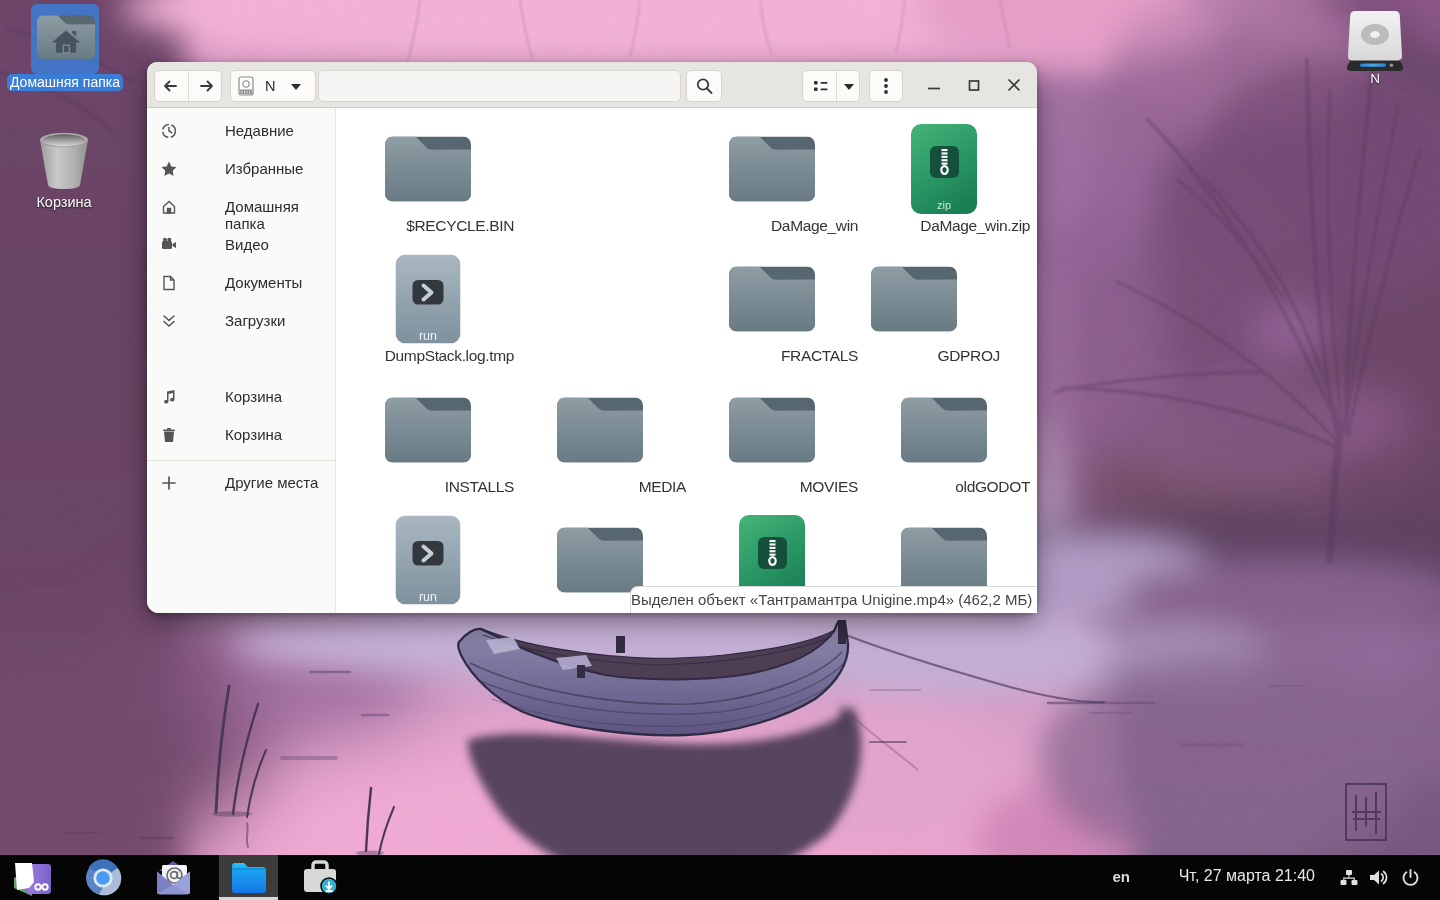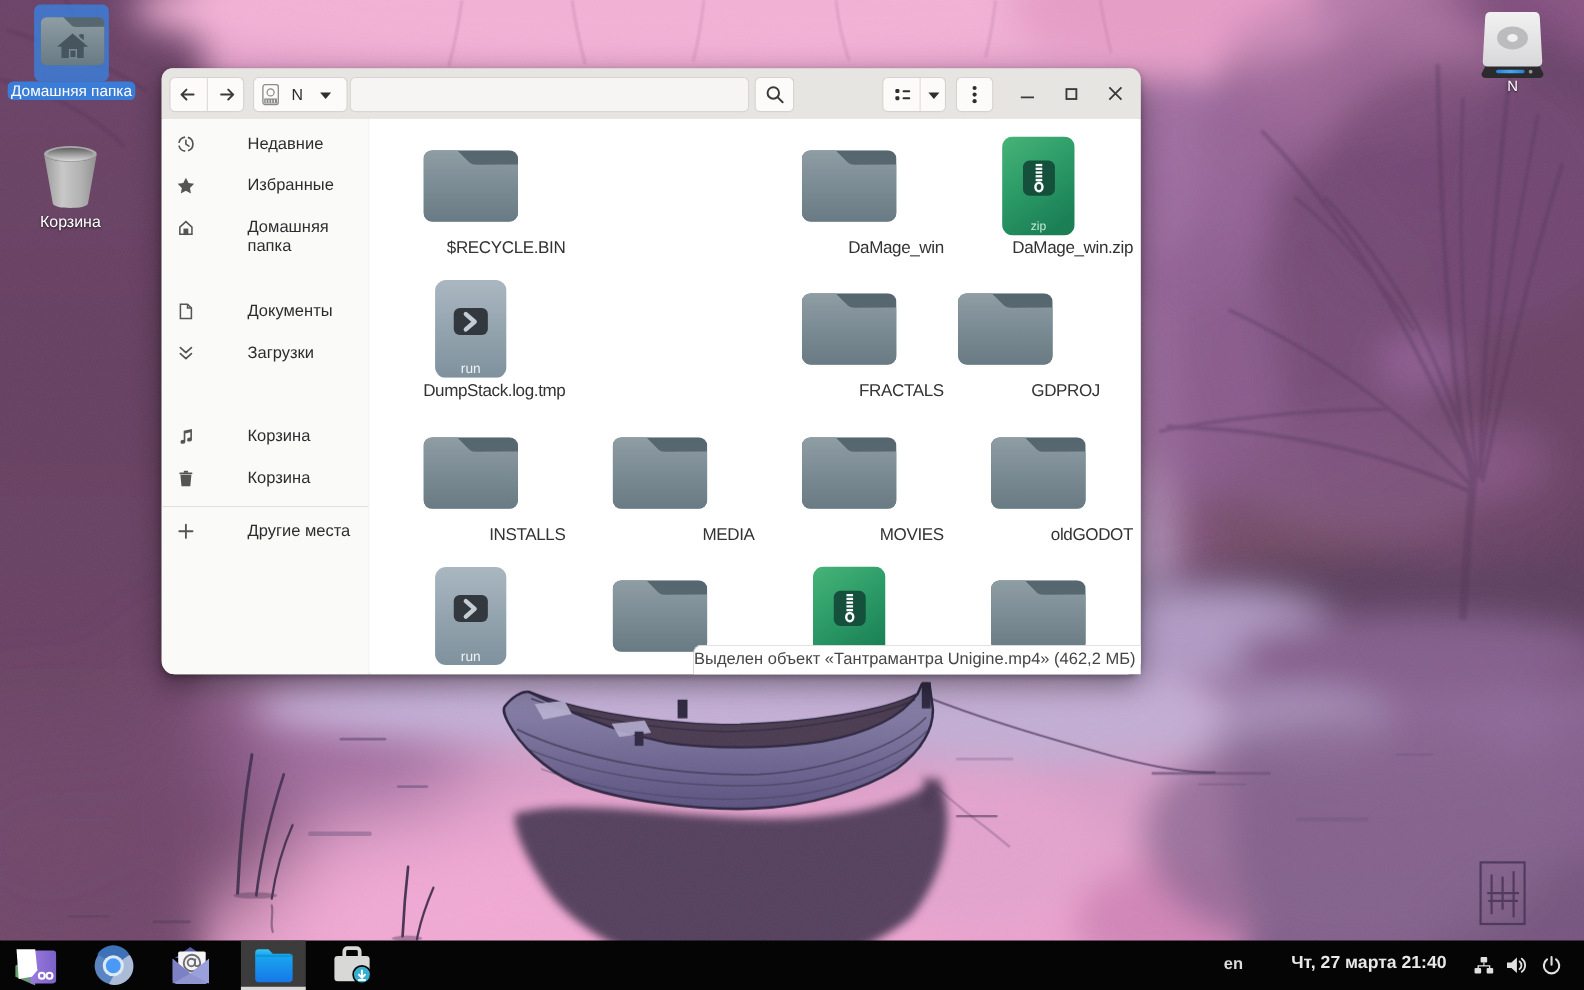--- a/index.html
+++ b/index.html
@@ -49,21 +49,21 @@
   .cell .clbl{margin-top:0px;font-size:15.5px;letter-spacing:-0.35px;color:#333;}
   #tip{position:absolute;right:0px;bottom:0px;height:26px;background:#fff;
     border:1px solid #d8d8d8;border-right:none;border-bottom:none;border-radius:8px 0 0 0;
     font-size:15px;color:#454545;line-height:25px;width:406px;white-space:nowrap;overflow:hidden;}
   
   #bar{position:absolute;left:0;top:855px;width:1440px;height:45px;background:#050505;}
   .tico{position:absolute;top:3px;width:40px;height:40px;}
   #activetile{position:absolute;left:219px;top:0;width:59px;height:42px;background:#3c3c3c;}
   #activeline{position:absolute;left:219px;top:42px;width:59px;height:3px;background:#d8d8d8;}
   #lang{position:absolute;right:310px;top:13px;font-size:15px;font-weight:bold;color:#ddd;}
-  #clock{position:absolute;right:125px;top:12px;font-size:16px;font-weight:bold;color:#e8e8e8;white-space:nowrap;}
+  #clock{position:absolute;right:125px;top:12px;font-size:16px;font-weight:normal;color:#e8e8e8;white-space:nowrap;}
 </style>
 </head>
 <body>
 <div id="wall">
 <svg width="1440" height="900" viewBox="0 0 1440 900">
 <defs>
   <filter id="b40" x="-60%" y="-60%" width="220%" height="220%">
           <feGaussianBlur stdDeviation="38"></feGaussianBlur>
         </filter>
   <filter id="b18" x="-60%" y="-60%" width="220%" height="220%">
@@ -427,20 +427,29 @@
         </svg>
         <span class="tx">Избранные</span>
       </div>
     <div class="srow" style="top:80px">
         <svg class="ic" viewBox="0 0 16 16" fill="none" stroke="#555" stroke-width="1.4">
           <path d="M2.5,7.5 L8,2.5 L13.5,7.5 V14 H2.5 Z"></path>
           <rect x="6.5" y="9.5" width="3" height="4.5" fill="#555"></rect>
         </svg>
         <span class="tx">Домашняя папка</span>
       </div>
+    <div class="srow" style="top:118px">
+        <svg class="ic" viewBox="0 0 16 16" fill="#555">
+          <rect x="1" y="4" width="10" height="8" rx="1.5"></rect>
+          <path d="M11.5,7 L15,5 V11 L11.5,9 Z"></path>
+          <circle cx="4" cy="2.8" r="2"></circle>
+          <circle cx="8.3" cy="2.8" r="2"></circle>
+        </svg>
+        <span class="tx">Видео</span>
+      </div>
     <div class="srow" style="top:156px">
         <svg class="ic" viewBox="0 0 16 16" fill="none" stroke="#555" stroke-width="1.4">
           <path d="M3,1.5 H9.5 L13,5 V14.5 H3 Z"></path>
           <path d="M9.5,1.5 V5 H13"></path>
         </svg>
         <span class="tx">Документы</span>
       </div>
     <div class="srow" style="top:194px">
         <svg class="ic" viewBox="0 0 16 16" fill="none" stroke="#555" stroke-width="1.6" stroke-linecap="round" stroke-linejoin="round">
           <path d="M3,3 L8,7.5 L13,3"></path>

